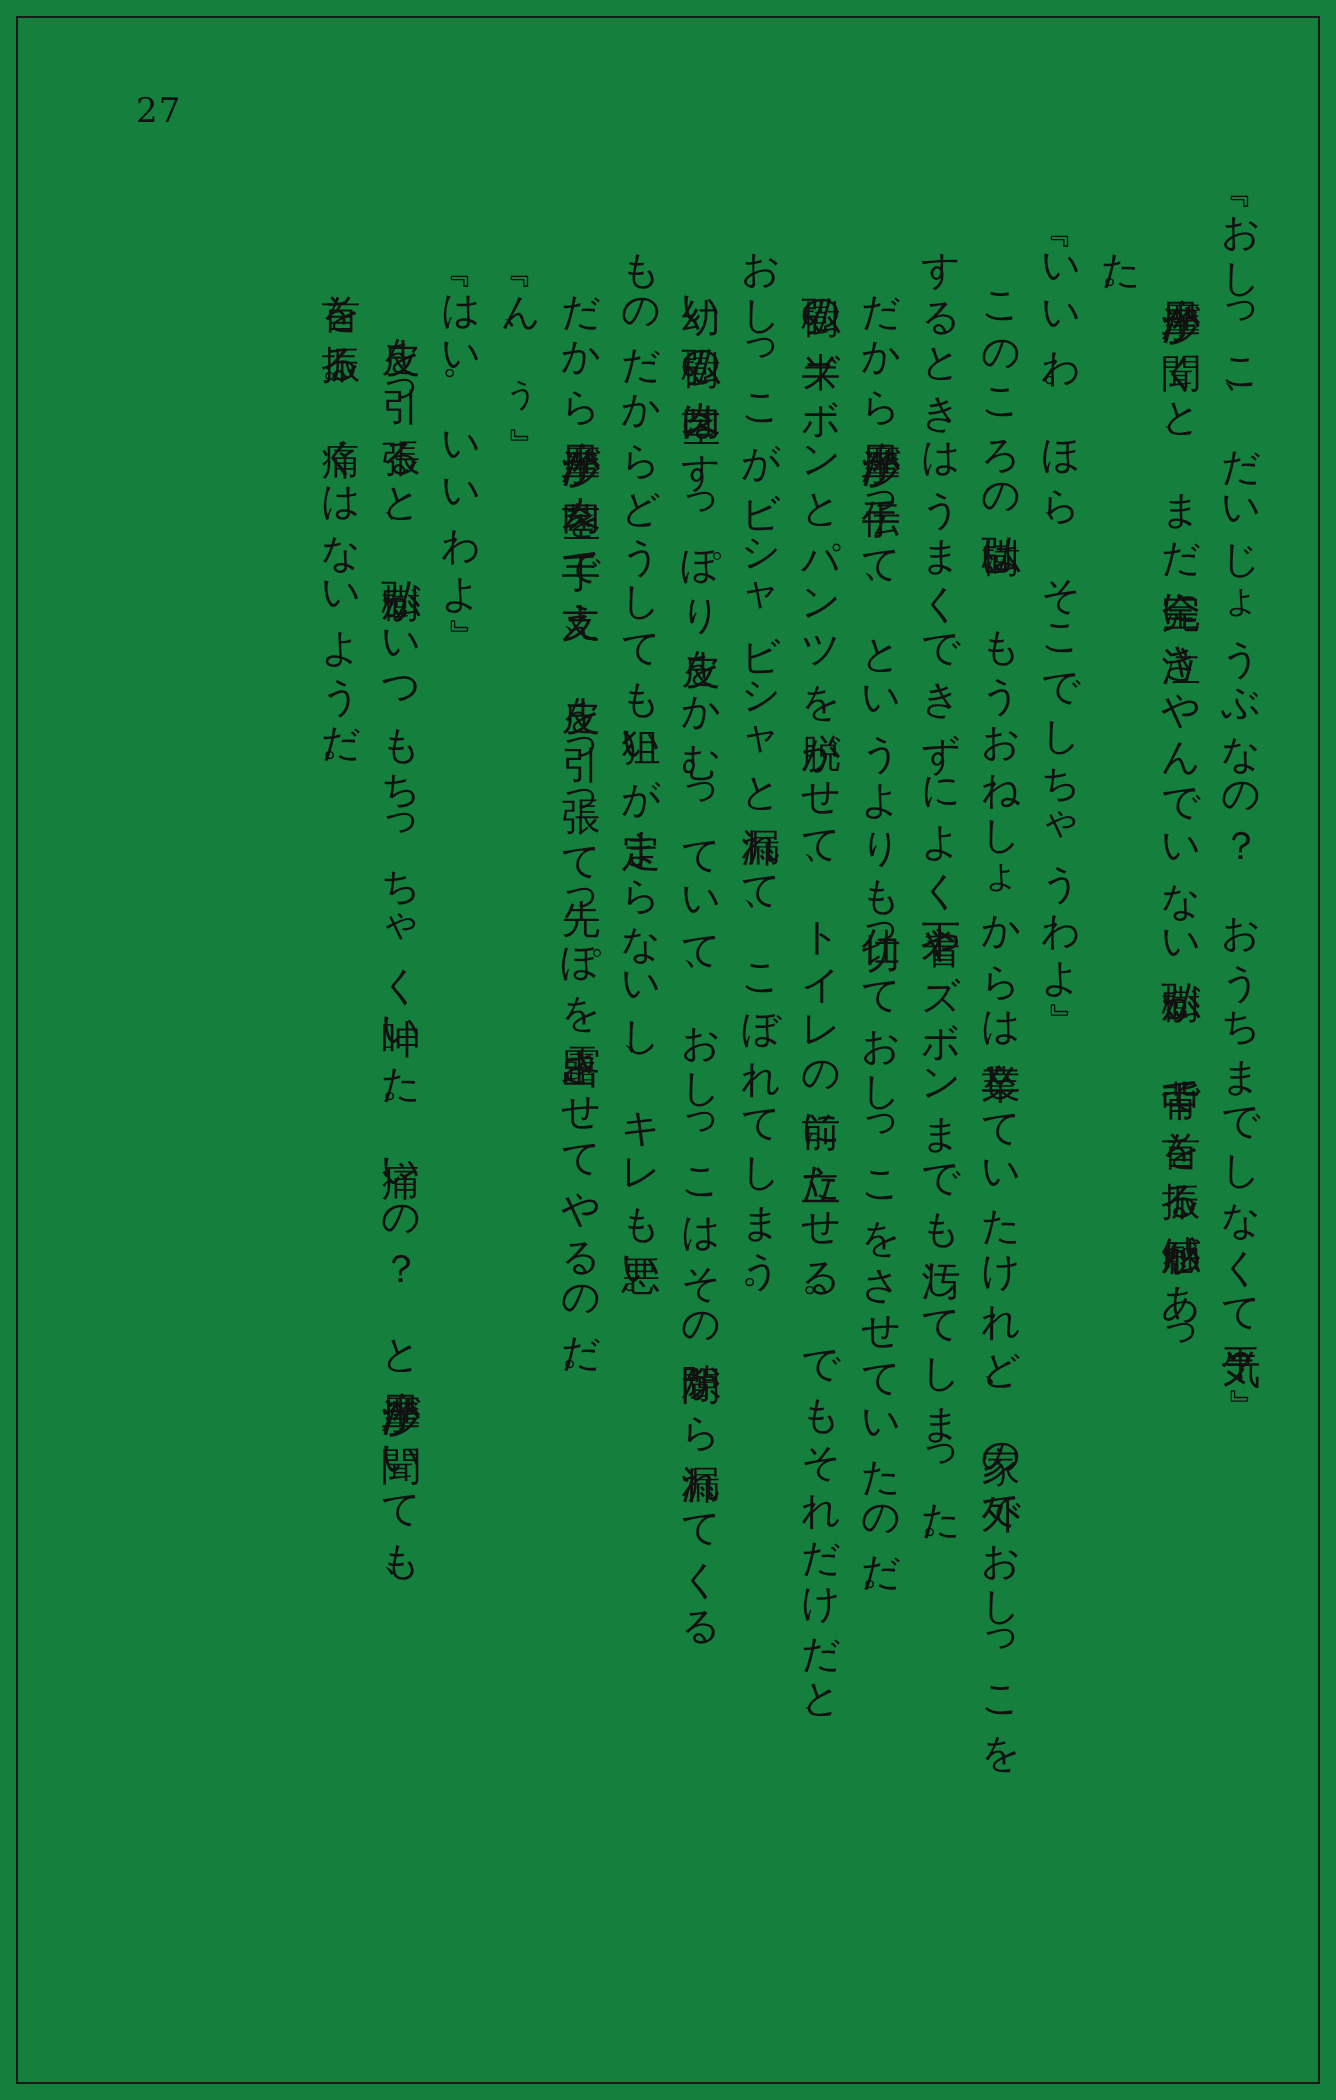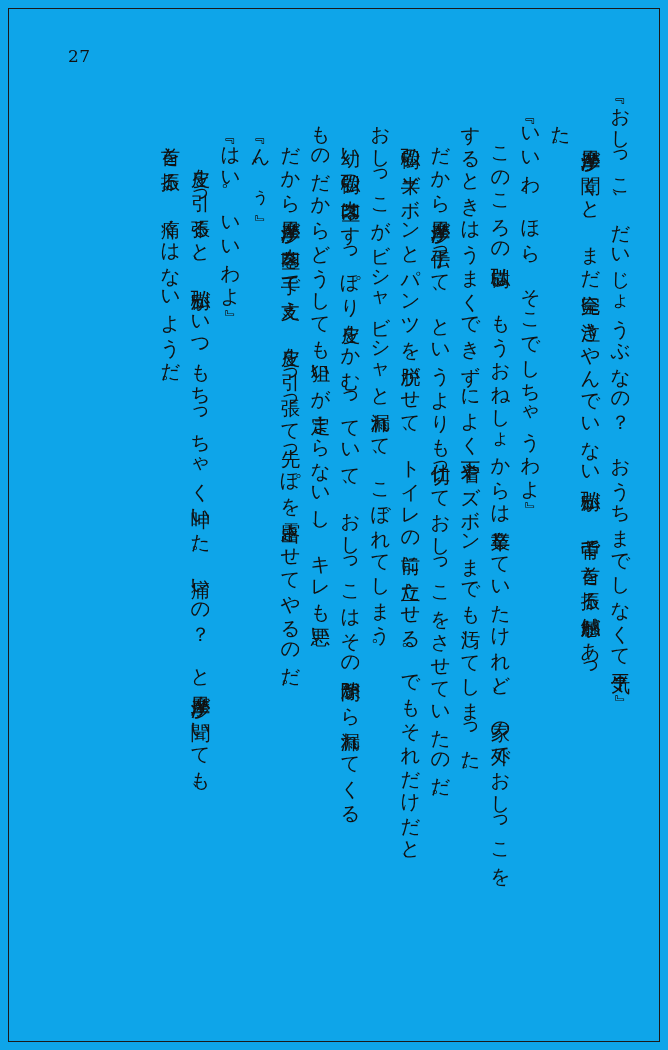--- a/index.html
+++ b/index.html
@@ -12,21 +12,21 @@
     height: 1050px;
     overflow: hidden;
     font-family: "DejaVu Serif", serif;
     color: #111111;
   }
 
   #page {
     position: relative;
     width: 668px;
     height: 1050px;
-    background: #0ea5e9;
+    background: #15803d;
     box-sizing: border-box;
   }
 
   
   #page-frame {
     position: absolute;
     left: 8px;
     top: 8px;
     right: 8px;
     bottom: 8px;

